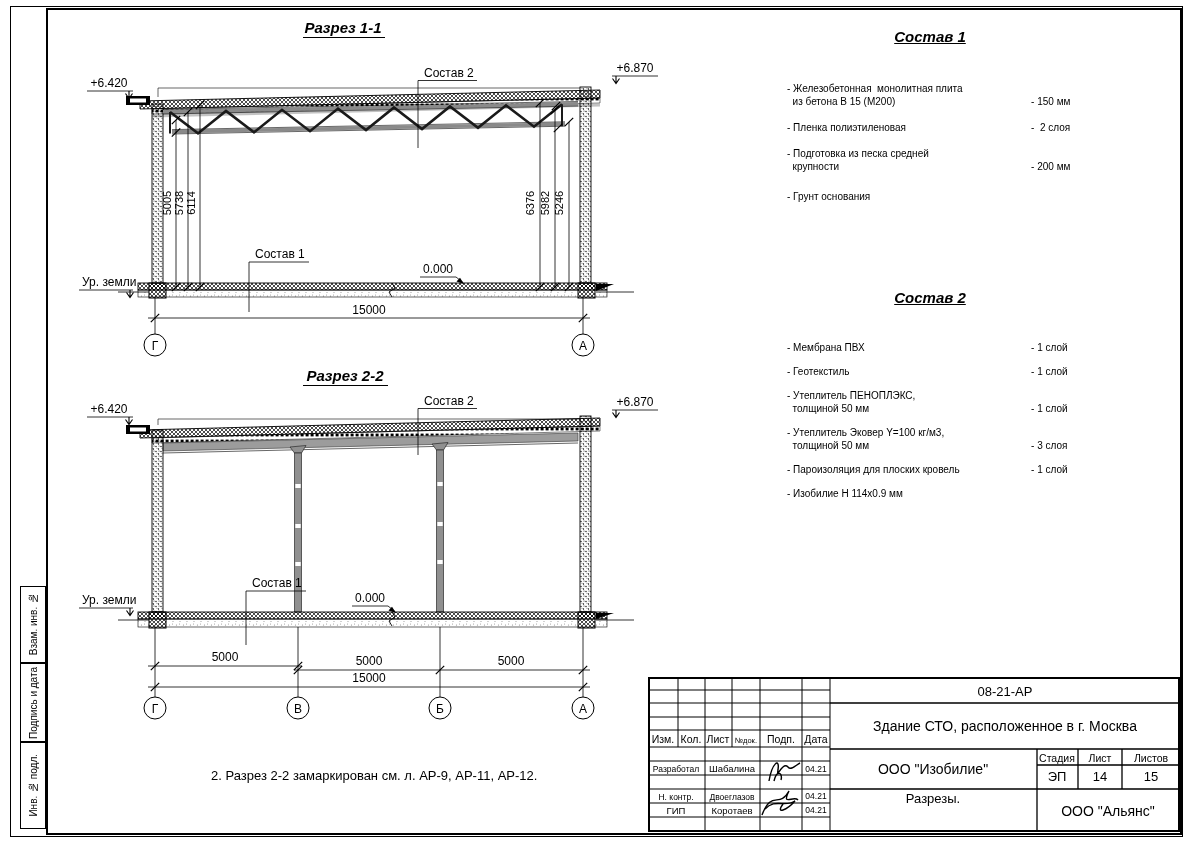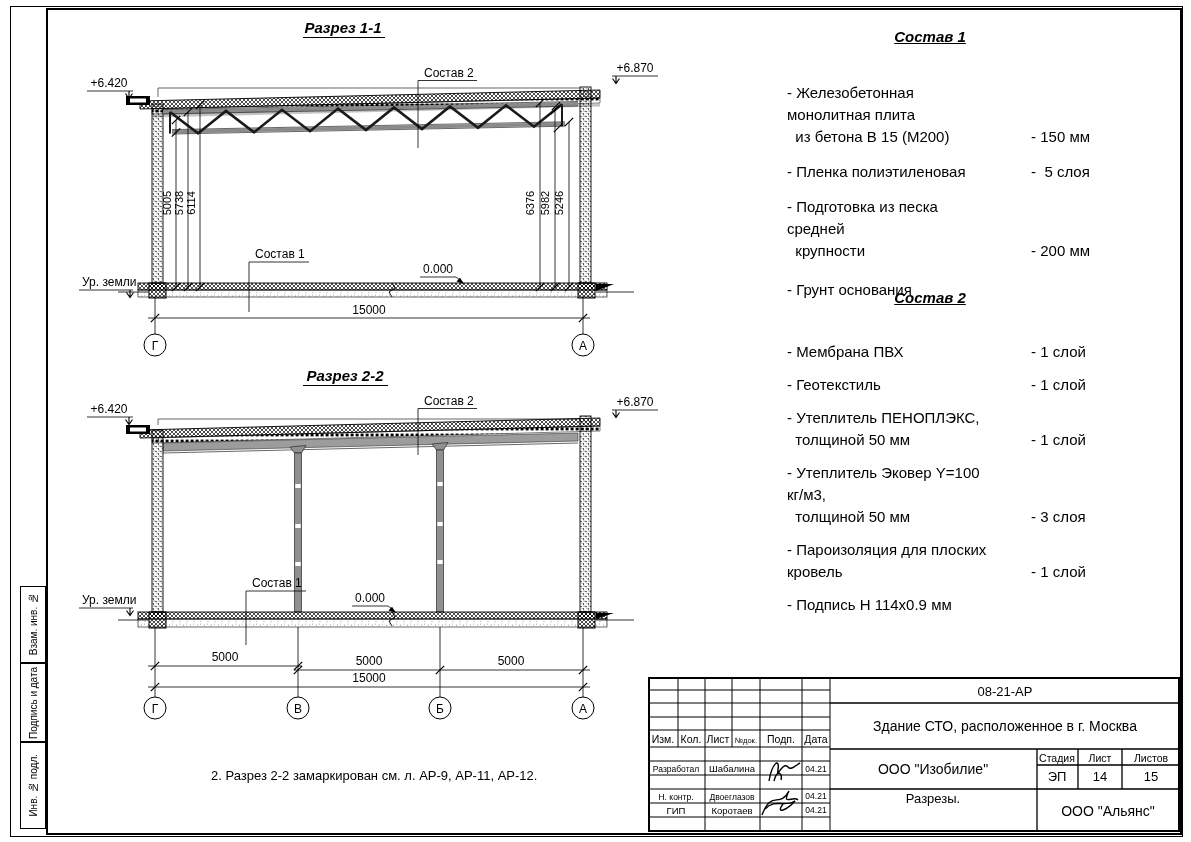--- a/index.html
+++ b/index.html
@@ -6,21 +6,21 @@
   #sheet{position:relative;width:1191px;height:842px;background:#fff;overflow:hidden;
          font-family:"Liberation Sans",sans-serif;color:#000;}
   .abs{position:absolute;}
   #outer-border{left:10px;top:6px;width:1171px;height:829px;border:1.5px solid #000;}
   #main-frame{left:46px;top:8px;width:1132px;height:823px;border:2px solid #000;}
   .sidebox{left:20px;width:26px;border:1.5px solid #000;box-sizing:border-box;
            display:flex;align-items:center;justify-content:center;}
   .sidebox span{writing-mode:vertical-rl;transform:rotate(180deg);font-size:10px;white-space:nowrap;}
   .ctitle{font-style:italic;font-weight:bold;font-size:15px;text-align:center;
           text-decoration:underline;width:140px;left:860px;}
-  .clist{left:787px;width:352px;font-size:15px;line-height:22px;}
+  .clist{left:787px;width:352px;font-size:10px;line-height:13px;}
   .citem{display:flex;align-items:flex-end;margin-bottom:13px;}
   .citem .ct{white-space:pre-wrap;width:232px;}
   .citem .cv{width:118px;white-space:pre;margin-left:32px;}
   .clist2 .citem{margin-bottom:11px;}
   #notes{left:211px;top:769px;font-size:13px;line-height:14.5px;}
   svg text{font-family:"Liberation Sans",sans-serif;fill:#000;}
   .t11{font-size:11px;} .t12{font-size:12px;}
   .ttl{font-size:15px;font-style:italic;font-weight:bold;}
   .ln{stroke:#000;stroke-width:0.8;fill:none;}
   .thin{stroke:#000;stroke-width:0.6;fill:none;}
@@ -240,21 +240,21 @@
 
   <div class="abs ctitle" style="top:28px;">Состав 1</div>
   <div class="abs clist" style="top:82px;">
     <div class="citem">
       <div class="ct">- Железобетонная  монолитная плита
   из бетона В 15 (М200)</div>
       <div class="cv">- 150 мм</div>
       </div>
     <div class="citem">
       <div class="ct">- Пленка полиэтиленовая</div>
-      <div class="cv">-  5 слоя</div>
+      <div class="cv">-  2 слоя</div>
       </div>
     <div class="citem" style="margin-bottom:17px;">
       <div class="ct">- Подготовка из песка средней
   крупности</div>
       <div class="cv">- 200 мм</div>
       </div>
     <div class="citem">
       <div class="ct">- Грунт основания</div>
       <div class="cv"></div>
       </div>
@@ -278,21 +278,21 @@
     <div class="citem">
       <div class="ct">- Утеплитель Эковер Y=100 кг/м3,
   толщиной 50 мм</div>
       <div class="cv">- 3 слоя</div>
       </div>
     <div class="citem">
       <div class="ct">- Пароизоляция для плоских кровель</div>
       <div class="cv">- 1 слой</div>
       </div>
     <div class="citem">
-      <div class="ct">- Подпись Н 114х0.9 мм</div>
+      <div class="ct">- Изобилие Н 114х0.9 мм</div>
       <div class="cv"></div>
       </div>
   </div>
 
   <div class="abs" id="notes">
     <div>2. Разрез 2-2 замаркирован см. л. АР-9, АР-11, АР-12.</div>
   </div>
 
   <svg class="abs" style="left:648px;top:677px;" width="532" height="155" viewBox="0 0 532 155">
     <rect x="1" y="1" width="530" height="153" fill="none" stroke="#000" stroke-width="2"></rect>

